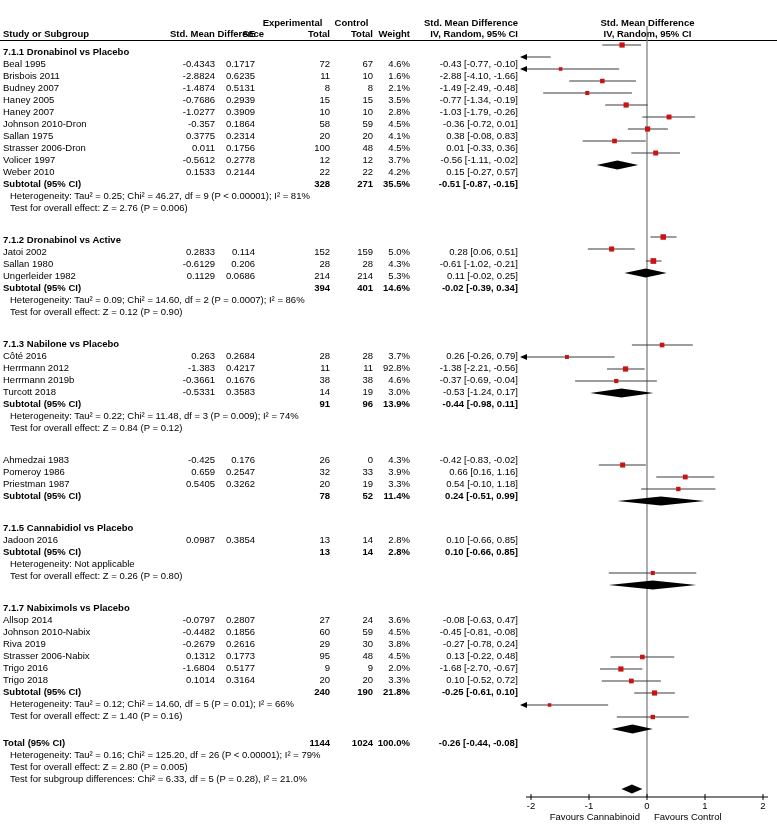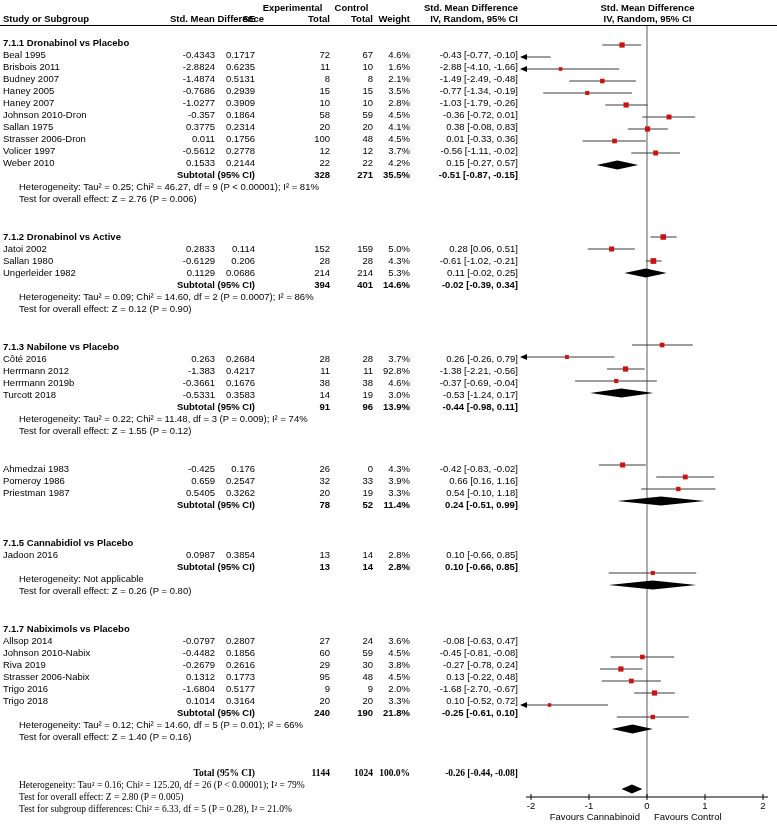--- a/index.html
+++ b/index.html
@@ -1,32 +1,32 @@
 <!DOCTYPE html>
 <html><head>
 <meta charset="utf-8">
 <style>
   html,body{margin:0;padding:0;background:#fff;}
   .page{position:relative;width:777px;height:834px;overflow:hidden;background:#fff;
         font-family:"Liberation Sans",sans-serif;font-size:9.5px;color:#000;}
-  .hdr{padding-top:2px;}
+  .hdr{padding-top:17px;}
   .row{display:grid;grid-template-columns:170px 45px 40px 75px 43px 37px 108px 1fr;height:12px;line-height:12px;}
   .hdr .row{height:11px;line-height:11px;font-weight:bold;}
   .c{white-space:nowrap;}
   .num{text-align:right;}
   .ctr{text-align:center;}
   .study{padding-left:3px;text-align:left;}
-  .b{font-weight:bold;text-align:right;}
+  .b{font-weight:bold;}
   .span3{grid-column:1/4;}
   .heading{font-weight:bold;padding-left:3px;height:12px;line-height:12px;white-space:nowrap;}
-  .meta{height:12px;line-height:12px;padding-left:19px;white-space:nowrap;}
+  .meta{height:12px;line-height:12px;padding-left:10px;white-space:nowrap;}
   #hrule{border-top:1.3px solid #000;height:0;margin-top:1px;}
-  .section{margin-top:26px;}
-  #sections .section:first-child{margin-top:11px;}
-  #total-block{margin-top:24px;font-family:Liberation Serif, serif;}
+  .section{margin-top:20px;}
+  #sections .section:first-child{margin-top:5px;}
+  #total-block{margin-top:15px;}
   #plot{position:absolute;left:0;top:0;pointer-events:none;}
 </style>
 </head>
 <body>
 
 <div class="page">
 
   <div class="hdr">
     <div class="row">
       <div class="c"></div>
@@ -275,21 +275,21 @@
 </div>
     <div class="row subtotal-row">
       <div class="c study b span3">Subtotal (95% CI)</div>
       <div class="c num b">91</div>
       <div class="c num b">96</div>
       <div class="c num b">13.9%</div>
       <div class="c num b">-0.44 [-0.98, 0.11]</div>
       <div class="c"></div>
     </div>
     <div class="meta">Heterogeneity: Tau² = 0.22; Chi² = 11.48, df = 3 (P = 0.009); I² = 74%</div>
-    <div class="meta">Test for overall effect: Z = 1.55 (P = 0.12)</div>
+    <div class="meta">Test for overall effect: Z = 0.84 (P = 0.12)</div>
   </div>
 
   <div class="section">
     <div class="rows">
   <div class="row study-row">
     <div class="c study">Ahmedzai 1983</div>
     <div class="c num">-0.425</div>
     <div class="c num">0.176</div>
     <div class="c num">26</div>
     <div class="c num">0</div>

